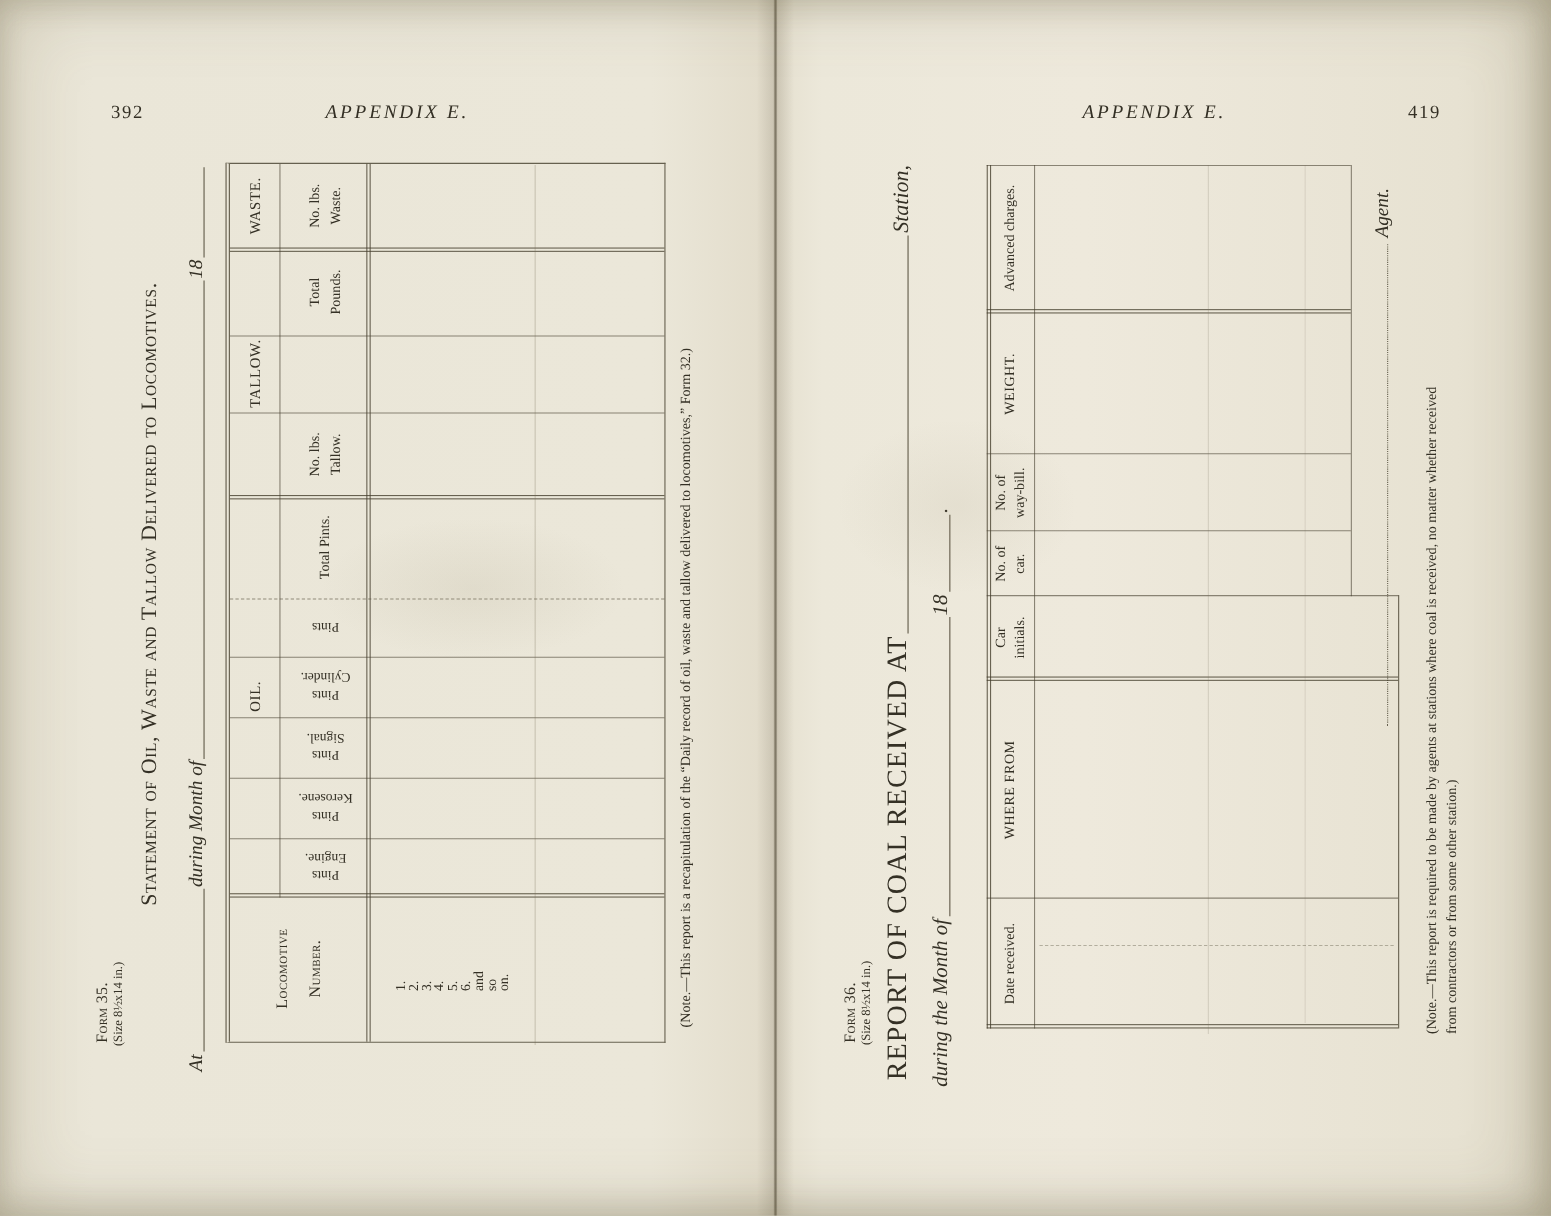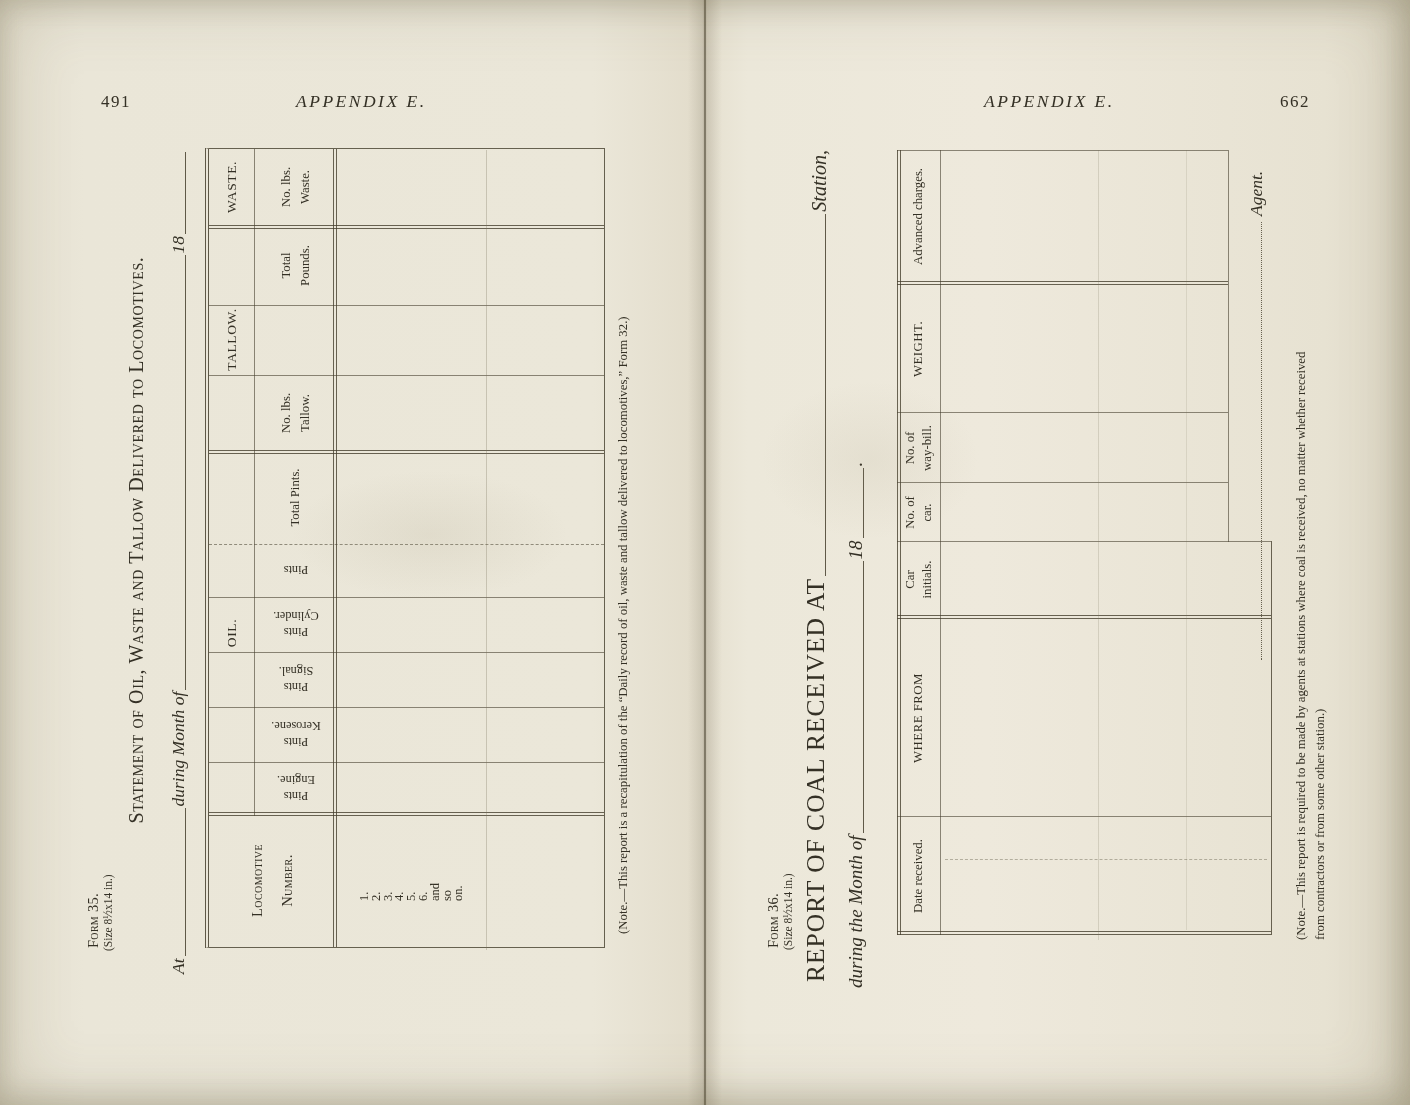--- a/index.html
+++ b/index.html
@@ -78,24 +78,24 @@
   #f36 .hdr{position:absolute;top:0;height:43px;display:flex;align-items:center;justify-content:center;
     text-align:center;white-space:pre-line;font-size:12.8px;line-height:1.3;}
   #f36 .note2{position:absolute;left:70px;top:527px;width:792px;font-size:12.8px;line-height:18.5px;}
   #f36 .note2 div{white-space:nowrap;}
 </style>
 </head>
 <body>
 
 <div class="spread">
 
-  <div class="pageno" style="left:101px;top:92px;">491</div>
+  <div class="pageno" style="left:101px;top:92px;">392</div>
   <div class="runhead" style="left:296px;top:91px;">APPENDIX E.</div>
   <div class="runhead" style="left:984px;top:91px;">APPENDIX E.</div>
-  <div class="pageno" style="left:1280px;top:92px;">662</div>
+  <div class="pageno" style="left:1280px;top:92px;">419</div>
 
   <div id="f35" class="rot">
     <div class="form-label">Form 35.</div>
     <div class="size-label">(Size 8½x14 in.)</div>
     <div class="title">Statement of Oil, Waste and Tallow Delivered to Locomotives.</div>
 
     <div class="fill-line">
       <span class="fl-txt">At</span>
       <span class="fl-rule" style="flex:0 0 148px;"></span>
       <span class="fl-txt">during Month of</span>

